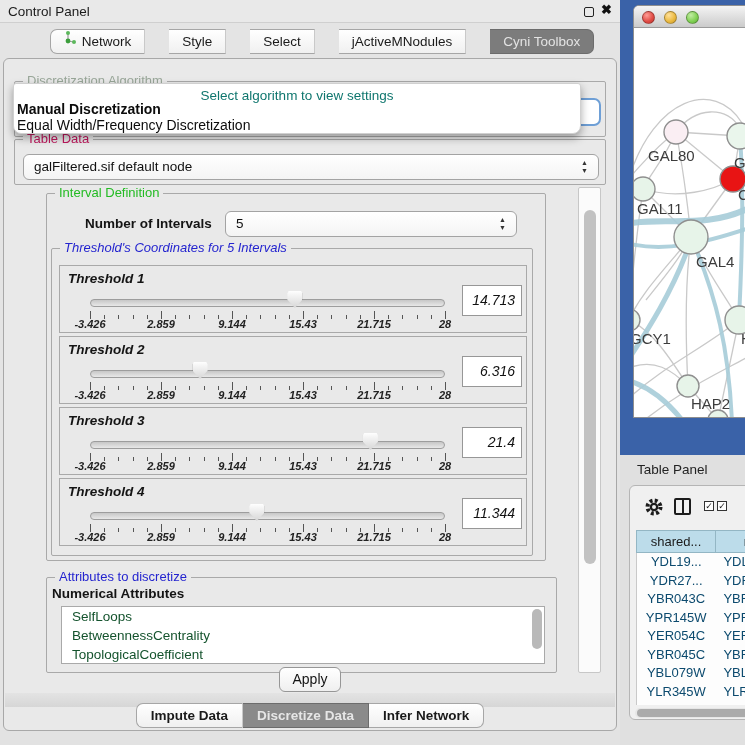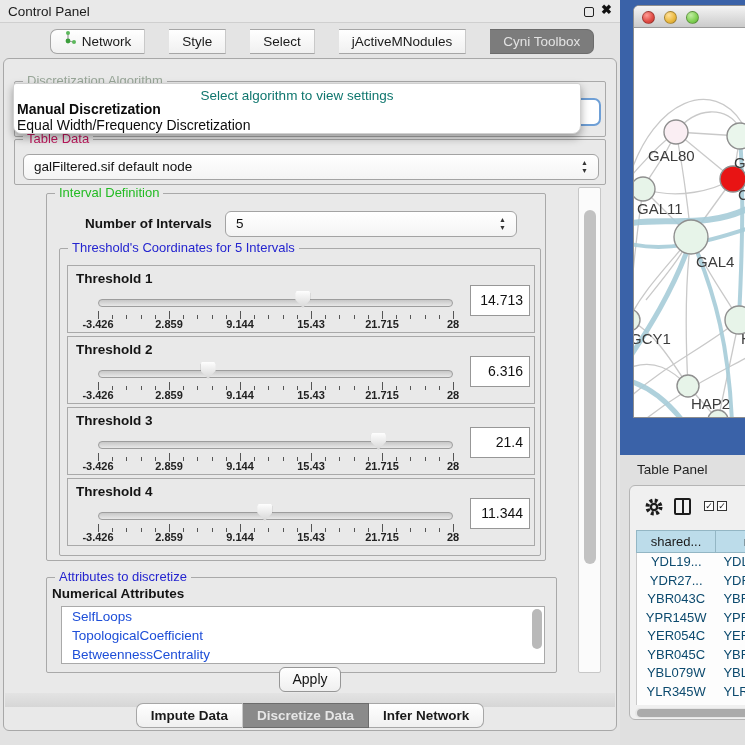--- a/index.html
+++ b/index.html
@@ -49,21 +49,21 @@
   #scrollarea{position:absolute;left:10px;top:128px;width:562px;height:486px;overflow:hidden;}
   #vscroll{position:absolute;left:574px;top:128px;width:23px;height:486px;background:#fbfbfb;
     border:1px solid #c7c7c7;border-radius:2px;}
   #vscroll-thumb{position:absolute;left:5px;top:22px;width:12px;height:354px;background:#c2c2c2;border-radius:7px;}
 
   #grp-interval{left:32px;top:6px;width:500px;height:368px;}
   #grp-interval > .gtitle{color:#23bb23;}
   #ni-label{position:absolute;left:38px;top:22px;font-size:13.5px;font-weight:bold;color:#141414;}
   #ni-combo{left:178px;top:17px;width:292px;height:26px;}
 
-  #grp-thresh{left:12px;top:54px;width:482px;height:308px;background:#e9e9e9;}
+  #grp-thresh{left:4px;top:54px;width:482px;height:308px;background:#e9e9e9;font-style:italic;}
   #grp-thresh > .gtitle{color:#2424cf;}
   .tpanel{position:absolute;left:7px;width:468px;height:68px;border:1px solid #a9a9a9;background:#e9e9e9;}
   .tlabel{position:absolute;left:8px;top:5px;font-size:13.5px;font-weight:bold;color:#141414;}
   .track{position:absolute;left:30px;top:33px;width:355px;height:8px;border:1px solid #9d9d9d;border-radius:5px;
     background:linear-gradient(#c7c7c7,#e8e8e8);}
   .thumb{position:absolute;top:25px;width:15px;height:17px;
     background:linear-gradient(#fefefe,#d6d6d6);
     clip-path:polygon(8% 0,92% 0,100% 14%,100% 52%,50% 100%,0 52%,0 14%);
     filter:drop-shadow(0 0 1px #6f6f6f);}
   .ticks{position:absolute;left:30px;top:45px;width:355px;height:9px;}
@@ -71,21 +71,21 @@
   .ticklabels{position:absolute;left:30px;top:52px;width:355px;height:12px;}
   .ticklabel{position:absolute;transform:translateX(-50%);font-size:11px;font-weight:bold;color:#222;white-space:nowrap;}
   .vbox{position:absolute;left:402px;top:19px;width:60px;height:31px;background:#fff;border:1px solid #979797;
     font-size:14px;color:#111;text-align:right;line-height:29px;padding-right:6px;}
 
   #grp-attrs{left:32px;top:390px;width:511px;height:96px;}
   #grp-attrs > .gtitle{color:#2424cf;}
   #attrs-sub{position:absolute;left:5px;top:8px;font-size:13.5px;font-weight:bold;color:#141414;}
   #attr-list{position:absolute;left:14px;top:28px;width:484px;height:58px;background:#fff;
     border:1px solid #a9a9a9;overflow:hidden;}
-  .attr-item{font-size:13.5px;color:#1d4ed8;line-height:19px;padding-left:10px;white-space:nowrap;}
+  .attr-item{font-size:13.5px;color:#14532d;line-height:19px;padding-left:10px;white-space:nowrap;}
   #attr-scroll{position:absolute;right:2px;top:2px;width:10px;height:40px;background:#b9b9b9;border-radius:5px;}
 
   #apply-row{position:absolute;left:0;top:608px;width:612px;text-align:center;}
   #apply-btn{display:inline-block;min-width:62px;height:25px;line-height:23px;padding:0 10px;font-size:14px;
     color:#141414;background:linear-gradient(#ffffff,#efefef);border:1px solid #969696;border-radius:6px;}
   #bottom-band{position:absolute;left:1px;top:634px;width:610px;height:14px;
     background:linear-gradient(#e3e3e3,#d6d6d6);}
   #bottom-tabs{position:absolute;left:0;top:644px;width:612px;display:flex;justify-content:center;}
   .btab{height:25px;line-height:23px;padding:0 14px;font-size:13.5px;font-weight:bold;color:#1a1a1a;
     background:linear-gradient(#ffffff,#f0f0f0);border-top:1px solid #a6a6a6;border-bottom:1px solid #a6a6a6;
@@ -369,22 +369,22 @@
             </div>
         </div>
       </div>
 
       <div class="group" id="grp-attrs">
         <span class="gtitle">Attributes to discretize</span>
         <span id="attrs-sub">Numerical Attributes</span>
         <div id="attr-list">
           <div id="attr-items">
               <div class="attr-item">SelfLoops</div>
+              <div class="attr-item">BetweennessCentrality</div>
               <div class="attr-item">TopologicalCoefficient</div>
-              <div class="attr-item">BetweennessCentrality</div>
             </div>
           <div id="attr-scroll"></div>
         </div>
       </div>
     </div>
 
     <div id="vscroll">
       <div id="vscroll-thumb"></div>
     </div>
 

